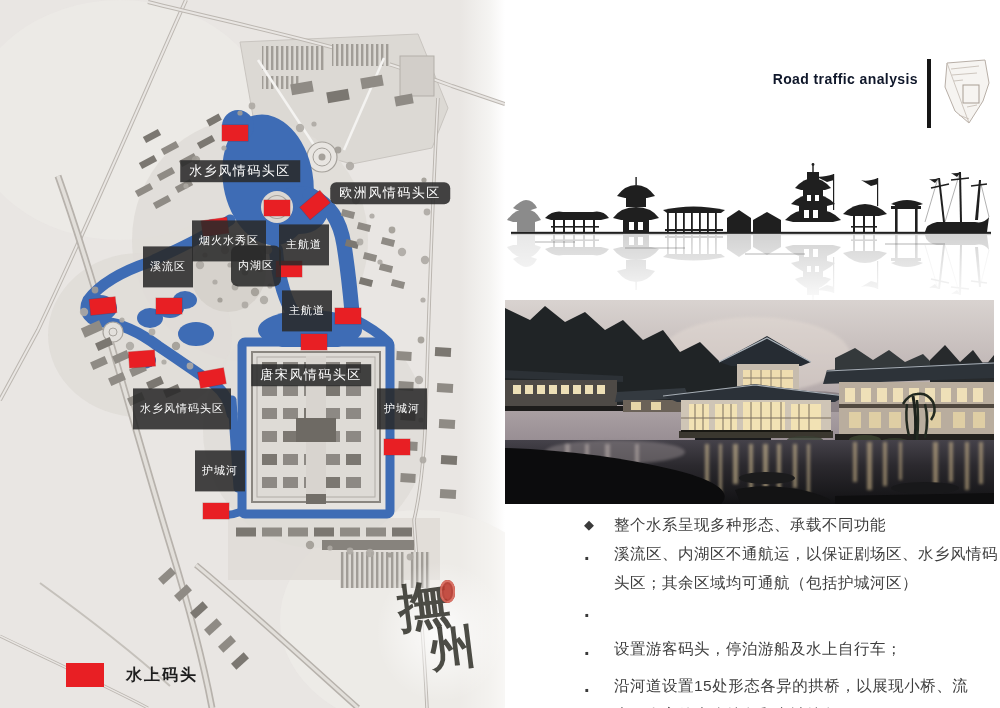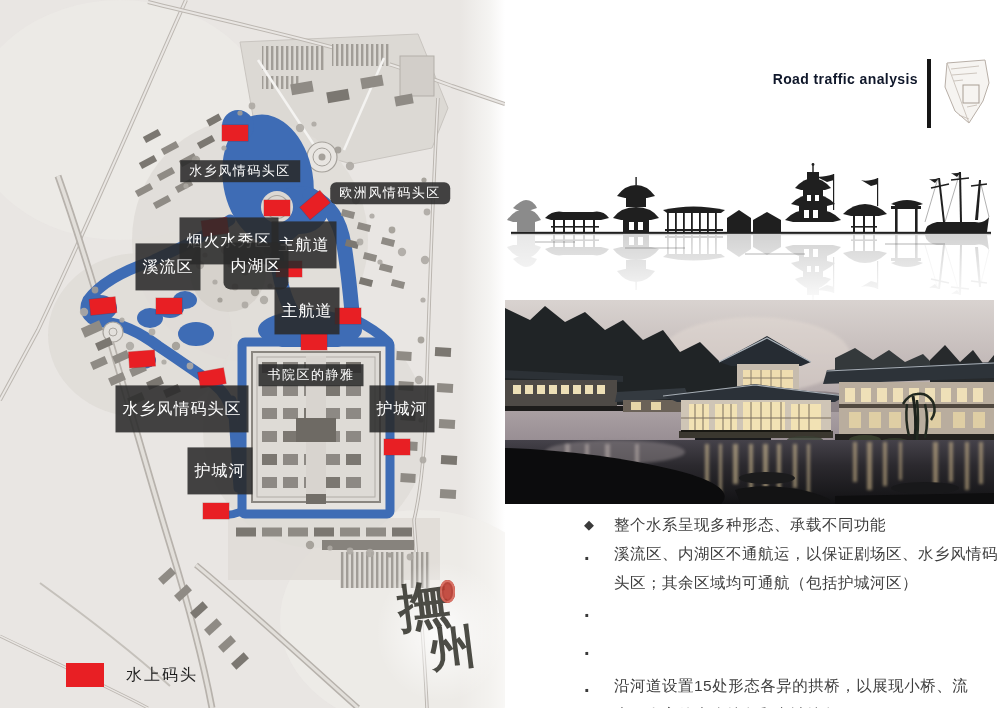--- a/index.html
+++ b/index.html
@@ -3,26 +3,26 @@
 <meta charset="utf-8">
 <style>
   html,body{margin:0;padding:0;background:#fff;}
   .page{position:relative;width:1000px;height:708px;background:#fff;overflow:hidden;
         font-family:"Liberation Sans",sans-serif;}
   
   .map-panel{position:absolute;left:0;top:0;width:505px;height:708px;
     background:linear-gradient(90deg,#e9e6e3 0%,#e9e6e3 91%,#f5f4f2 97%,#ffffff 100%);}
   .map-svg{position:absolute;left:0;top:0;}
   .map-label{position:absolute;transform:translate(-50%,-50%);background:rgba(42,42,42,.88);
-    color:#fff;font-size:16px;letter-spacing:1px;padding:14px 7px;white-space:nowrap;line-height:1.2;}
+    color:#fff;font-size:11px;letter-spacing:1px;padding:14px 7px;white-space:nowrap;line-height:1.2;}
   .map-label.big{font-size:13px;padding:3px 9px;letter-spacing:1.5px;}
   .dock-marker{position:absolute;background:#e81f24;box-shadow:0 0 0 .5px rgba(140,10,10,.35);}
   .legend{position:absolute;left:66px;top:663px;display:flex;align-items:center;}
   .legend-swatch{width:38px;height:24px;background:#e81f24;}
-  .legend-label{margin-left:22px;font-size:16px;color:#1e1e1e;letter-spacing:2px;}
+  .legend-label{margin-left:22px;font-size:16px;color:#1e1e1e;letter-spacing:2px;font-weight:bold;}
   .watermark{position:absolute;left:368px;top:556px;width:140px;height:150px;pointer-events:none;}
   .wm-circle{position:absolute;left:8px;top:6px;width:130px;height:140px;border-radius:50%;
     background:radial-gradient(closest-side,rgba(255,255,255,.85),rgba(255,255,255,0));}
   .wm-ch{position:absolute;color:#3a3a33;font-family:"DejaVu Serif","Liberation Serif",serif;
     font-weight:bold;transform:rotate(-7deg);opacity:.9;}
   .wm-ch1{left:30px;top:16px;font-size:52px;}
   .wm-ch2{left:62px;top:62px;font-size:46px;}
   .wm-seal{position:absolute;left:72px;top:24px;width:15px;height:23px;border-radius:50%/45%;
     background:#c04236;box-shadow:inset 0 0 0 2px #d8695c, inset 0 0 0 4px #b53a2f;opacity:.92;}
   
@@ -293,21 +293,21 @@
         <div class="dock-marker" style="left: 212px; top: 378px; width: 26px; height: 16px; transform: translate(-50%, -50%) rotate(-10deg); position: absolute;"></div>
         <div class="dock-marker" style="left: 397px; top: 447px; width: 26px; height: 16px; transform: translate(-50%, -50%) rotate(0deg); position: absolute;"></div>
         <div class="dock-marker" style="left: 216px; top: 511px; width: 26px; height: 16px; transform: translate(-50%, -50%) rotate(0deg); position: absolute;"></div>
         <div class="map-label big" style="left: 240px; top: 171px;">水乡风情码头区</div>
         <div class="map-label big" style="left: 390px; top: 193px; border-radius: 6px;">欧洲风情码头区</div>
         <div class="map-label" style="left: 229px; top: 241px;">烟火水秀区</div>
         <div class="map-label" style="left: 304px; top: 245px;">主航道</div>
         <div class="map-label" style="left: 168px; top: 267px;">溪流区</div>
         <div class="map-label" style="left: 256px; top: 266px; border-radius: 7px;">内湖区</div>
         <div class="map-label" style="left: 307px; top: 311px;">主航道</div>
-        <div class="map-label big" style="left: 311px; top: 375px;">书院区的静雅</div>
+        <div class="map-label big" style="left: 311px; top: 375px;">唐宋风情码头区</div>
         <div class="map-label" style="left: 182px; top: 409px; font-family: Liberation Serif, serif;">水乡风情码头区</div>
         <div class="map-label" style="left: 402px; top: 409px;">护城河</div>
         <div class="map-label" style="left: 220px; top: 471px;">护城河</div>
       </div>
 
     <div class="legend">
       <div class="legend-swatch"></div>
       <div class="legend-label">水上码头</div>
     </div>
 
@@ -562,20 +562,21 @@
       </div>
       <div class="blt">
         <span class="blt-m dot">·</span>
         <span class="blt-t">溪流区、内湖区不通航运，以保证剧场区、水乡风情码头区；其余区域均可通航（包括护城河区）</span>
       </div>
       <div class="blt">
         <span class="blt-m dot">·</span>
       </div>
       <div class="blt">
         <span class="blt-m dot">·</span>
+        <span class="blt-t">设置游客码头，停泊游船及水上自行车；</span>
       </div>
       <div class="blt">
         <span class="blt-m dot">·</span>
         <span class="blt-t">沿河道设置15处形态各异的拱桥，以展现小桥、流水、人家的水乡特色和古城特色。</span>
       </div>
     </div>
 
 </div>
 
 </body></html>

